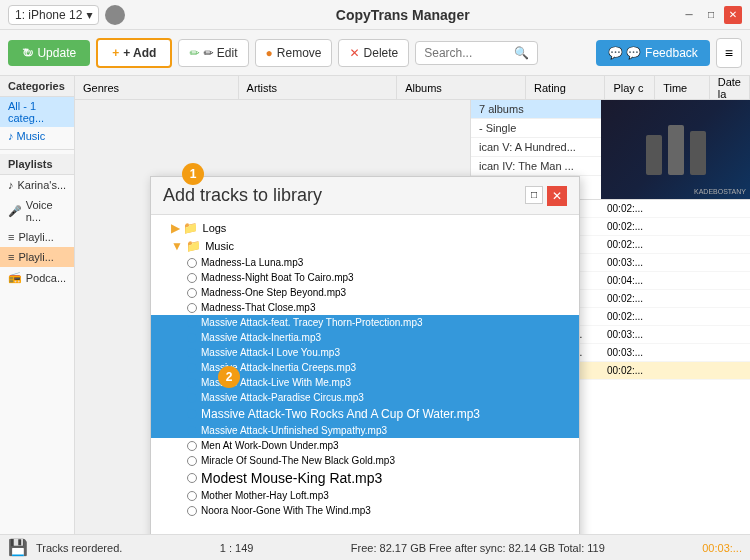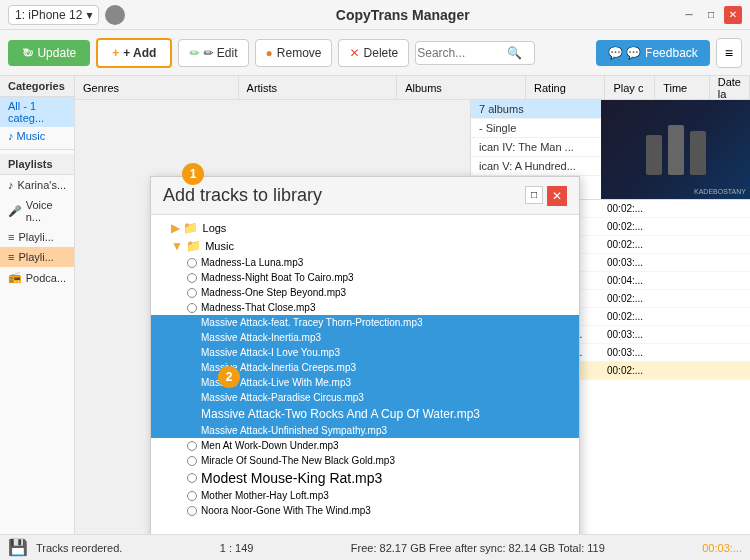--- a/index.html
+++ b/index.html
@@ -55,21 +55,21 @@
       background: white; color: #333; border: 1px solid #ccc; border-radius: 4px;
       padding: 6px 10px; cursor: pointer; font-size: 12px; display: flex; align-items: center; gap: 4px;
     }
     .btn-delete {
       background: white; color: #333; border: 1px solid #ccc; border-radius: 4px;
       padding: 6px 10px; cursor: pointer; font-size: 12px; display: flex; align-items: center; gap: 4px;
     }
     .search-box {
       display: flex; align-items: center;
       border: 1px solid #ccc; border-radius: 4px; background: white;
-      padding: 4px 1px; flex: 0 0 120px;
+      padding: 4px 8px; flex: 0 0 120px;
     }
     .search-box input { border: none; outline: none; font-size: 12px; width: 90px; }
     .toolbar-spacer { flex: 1; }
     .btn-feedback {
       background: #3498db; color: white; border: none; border-radius: 4px;
       padding: 6px 12px; cursor: pointer; font-size: 12px; display: flex; align-items: center; gap: 4px;
     }
     .btn-menu {
       background: white; border: 1px solid #ccc; border-radius: 4px;
       padding: 6px 8px; cursor: pointer; font-size: 14px;
@@ -392,24 +392,24 @@
 
         <div style="display:flex; height:100px; border-bottom:1px solid #ddd;">
           <div style="width:130px; overflow-y:auto;">
             <div class="album-item active">
               <span>7 albums</span>
             </div>
             <div class="album-item">
               <span>- Single</span>
             </div>
             <div class="album-item">
-              <span>ican IV: The Man ...</span>
+              <span>ican V: A Hundred...</span>
             </div>
             <div class="album-item">
-              <span>ican V: A Hundred...</span>
+              <span>ican IV: The Man ...</span>
             </div>
           </div>
 
           <div style="flex:1; background:#2c3e50; display:flex; align-items:center; justify-content:center; position:relative;">
 
             <div style="width:100%; height:100%; background:linear-gradient(135deg,#1a1a2e,#16213e,#0f3460); display:flex; align-items:center; justify-content:center;">
 
               <div style="display:flex; gap:6px; align-items:flex-end;">
                 <div style="width:16px; height:40px; background:#555; border-radius:2px;"></div>
                 <div style="width:16px; height:50px; background:#666; border-radius:2px;"></div>

